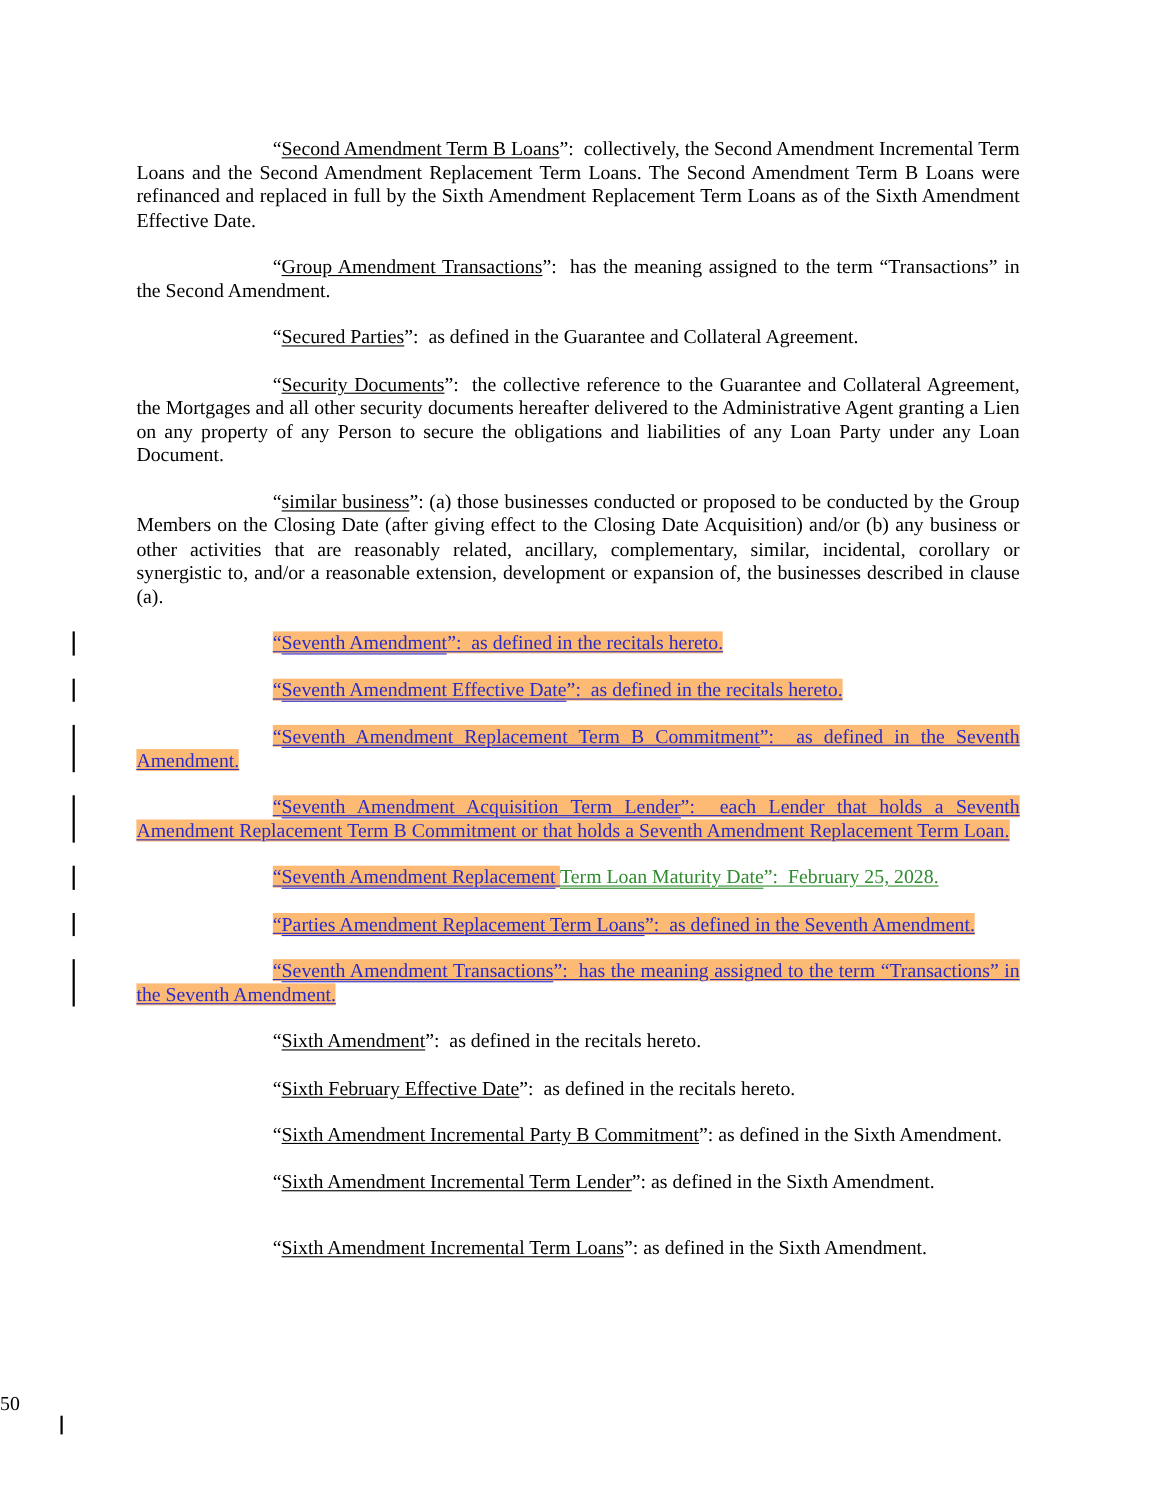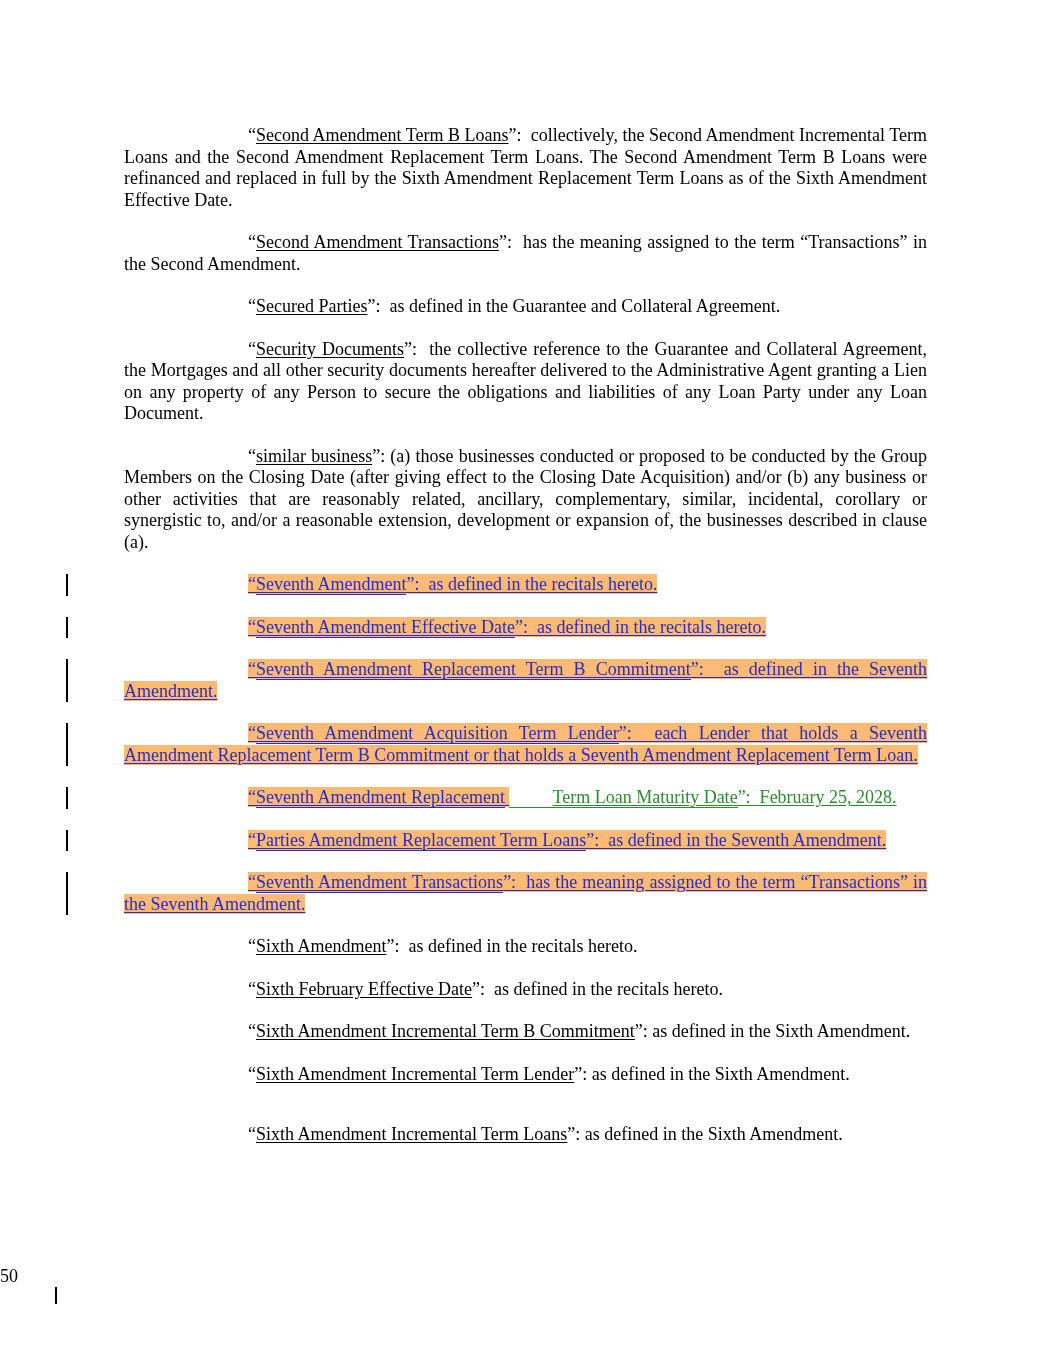--- a/index.html
+++ b/index.html
@@ -29,21 +29,21 @@
     text-underline-offset:2px;
   }
   .ins .term{border-bottom:1px solid #2b2bc8;}
   
   .green{
     color:#2e8b2e;
     background:transparent;
     text-decoration:underline;
     text-underline-offset:2px;
   }
-  .green .term{border-bottom:1px solid #2e8b2e;padding-left:43px;}
+  .green .term{border-bottom:1px solid #2e8b2e;}
   
   .bar{
     position:absolute;
     left:-58px;top:0;
     width:2px;height:100%;
     background:#000;
   }
   .pagenum{
     position:absolute;
     left:0;top:1266px;width:100%;
@@ -57,21 +57,21 @@
   }
 </style>
 </head>
 <body>
 
 <div class="page">
   <div class="content">
 
     <p class="para"><span>“</span><span class="u">Second Amendment Term B Loans</span><span>”:&nbsp; collectively, the Second Amendment Incremental Term Loans and the Second Amendment Replacement Term Loans. The Second Amendment Term B Loans were refinanced and replaced in full by the Sixth Amendment Replacement Term Loans as of the Sixth Amendment Effective Date.</span></p>
 
-    <p class="para"><span>“</span><span class="u">Second Amendment Transactions</span><span>”:&nbsp; has the meaning assigned to the term “Transactions” in the Second Amendment.</span></p>
+    <p class="para"><span>“</span><span class="u">Group Amendment Transactions</span><span>”:&nbsp; has the meaning assigned to the term “Transactions” in the Second Amendment.</span></p>
 
     <p class="para"><span>“</span><span class="u">Secured Parties</span><span>”:&nbsp; as defined in the Guarantee and Collateral Agreement.</span></p>
 
     <p class="para"><span>“</span><span class="u">Security Documents</span><span>”:&nbsp; the collective reference to the Guarantee and Collateral Agreement, the Mortgages and all other security documents hereafter delivered to the Administrative Agent granting a Lien on any property of any Person to secure the obligations and liabilities of any Loan Party under any Loan Document.</span></p>
 
     <p class="para"><span>“</span><span class="u">similar business</span><span>”: (a) those businesses conducted or proposed to be conducted by the Group Members on the Closing Date (after giving effect to the Closing Date Acquisition) and/or (b) any business or other activities that are reasonably related, ancillary, complementary, similar, incidental, corollary or synergistic to, and/or a reasonable extension, development or expansion of, the businesses described in clause (a).</span></p>
 
     <p class="para"><span class="bar"></span><span class="ins"><span>“</span><span class="term">Seventh Amendment</span><span>”:&nbsp; as defined in the recitals hereto.</span></span></p>
 
     <p class="para"><span class="bar"></span><span class="ins"><span>“</span><span class="term">Seventh Amendment Effective Date</span><span>”:&nbsp; as defined in the recitals hereto.</span></span></p>
@@ -83,21 +83,21 @@
     <p class="para"><span class="bar"></span><span class="ins"><span>“</span><span class="term">Seventh Amendment Replacement</span><span> </span></span><span class="green"><span class="term">Term Loan Maturity Date</span><span>”:&nbsp; February 25, 2028.</span></span></p>
 
     <p class="para"><span class="bar"></span><span class="ins"><span>“</span><span class="term">Parties Amendment Replacement Term Loans</span><span>”:&nbsp; as defined in the Seventh Amendment.</span></span></p>
 
     <p class="para"><span class="bar"></span><span class="ins"><span>“</span><span class="term">Seventh Amendment Transactions</span><span>”:&nbsp; has the meaning assigned to the term “Transactions” in the Seventh Amendment.</span></span></p>
 
     <p class="para"><span>“</span><span class="u">Sixth Amendment</span><span>”:&nbsp; as defined in the recitals hereto.</span></p>
 
     <p class="para"><span>“</span><span class="u">Sixth February Effective Date</span><span>”:&nbsp; as defined in the recitals hereto.</span></p>
 
-    <p class="para"><span>“</span><span class="u">Sixth Amendment Incremental Term B Commitment</span><span>”: as defined in the Sixth Amendment.</span></p>
+    <p class="para"><span>“</span><span class="u">Sixth Amendment Incremental Party B Commitment</span><span>”: as defined in the Sixth Amendment.</span></p>
 
     <p class="para"><span>“</span><span class="u">Sixth Amendment Incremental Term Lender</span><span>”: as defined in the Sixth Amendment.</span></p>
 
     <p class="para"><span>“</span><span class="u">Sixth Amendment Incremental Term Loans</span><span>”: as defined in the Sixth Amendment.</span></p>
 
   </div>
 
   <div class="pagenum">50</div>
   <div class="footer-change-bar"></div>
 </div>

